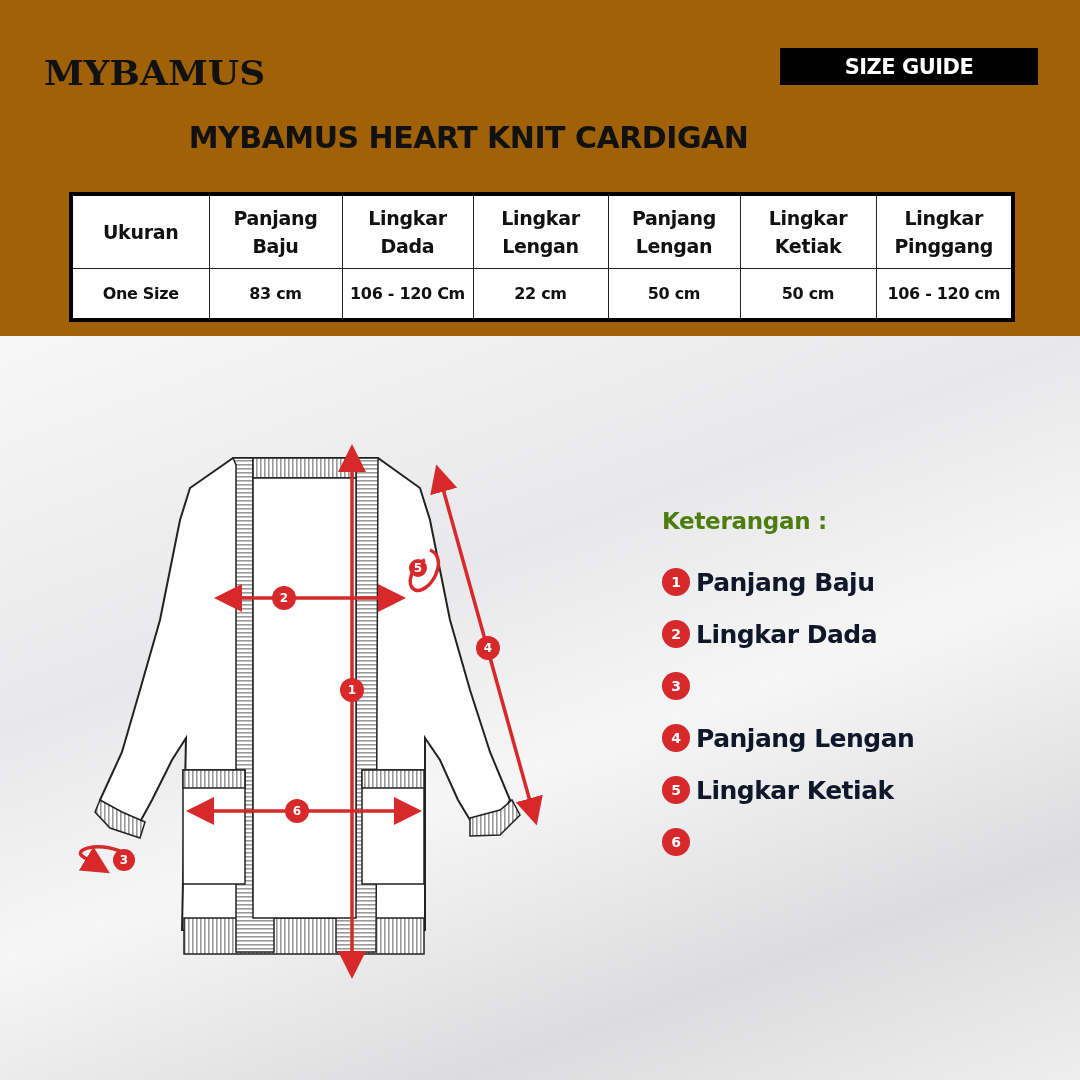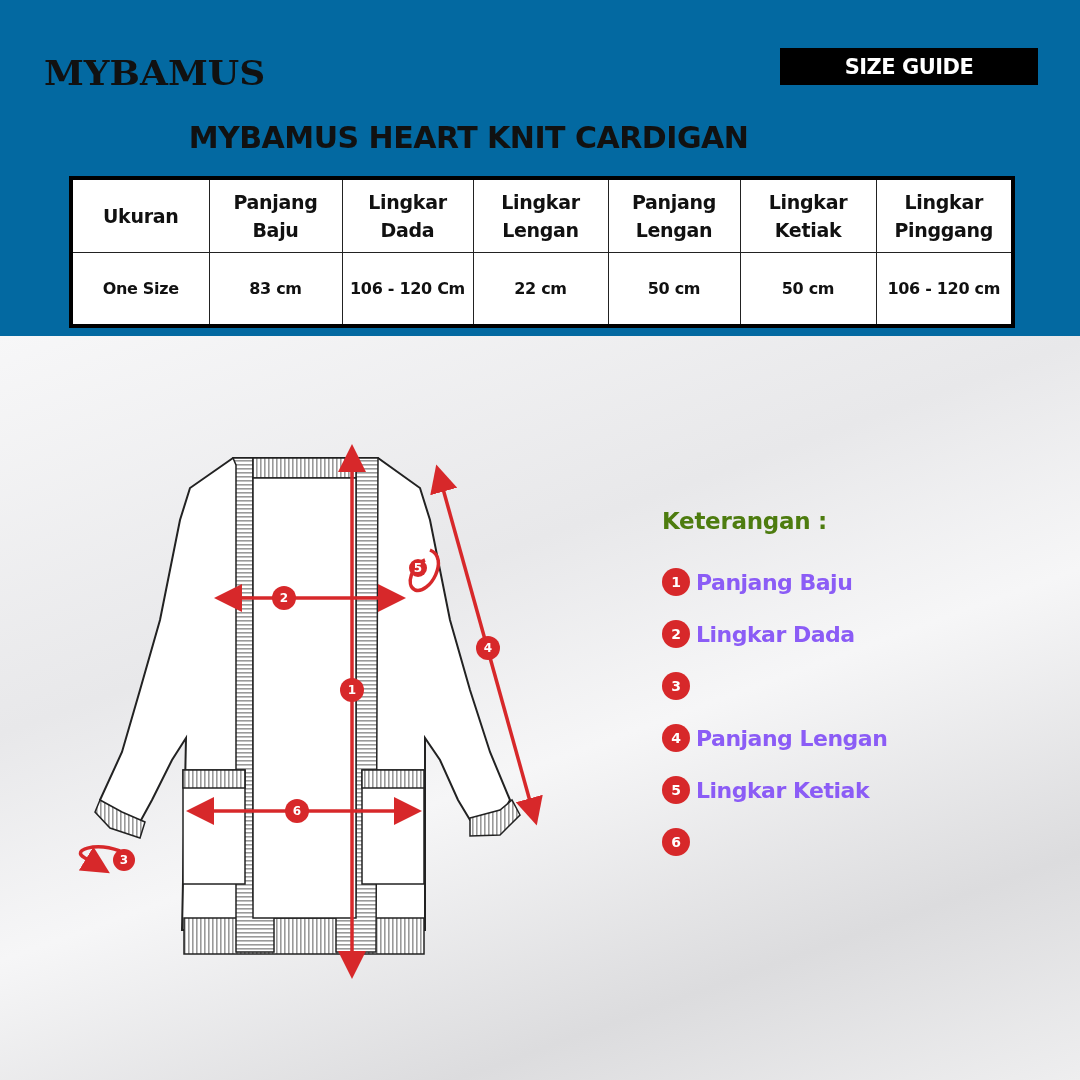--- a/index.html
+++ b/index.html
@@ -1,33 +1,33 @@
 <!DOCTYPE html>
 <html><head>
 <meta charset="utf-8">
 <style>
   * { box-sizing: border-box; margin: 0; padding: 0; }
   html, body { width: 1080px; height: 1080px; overflow: hidden; }
   body { font-family: "DejaVu Sans", sans-serif; background: #f1f1f2; position: relative; }
-  .header { position: absolute; left: 0; top: 0; width: 1080px; height: 336px; background: #0369a1; }
+  .header { position: absolute; left: 0; top: 0; width: 1080px; height: 336px; background: #a16207; }
   .logo { position: absolute; left: 44px; top: 52px; font-family: "DejaVu Serif", serif; font-weight: 900; font-size: 36px; letter-spacing: 0px; color: #111; transform: scaleY(0.95); }
   .size-guide { position: absolute; left: 780px; top: 48px; width: 258px; height: 37px; background: #000; color: #fff; font-weight: 700; font-size: 21px; display: flex; align-items: center; justify-content: center; letter-spacing: -0.5px; }
   .title { position: absolute; left: 0; width: 937px; top: 120px; text-align: center; font-weight: 700; font-size: 30px; color: #111; letter-spacing: -0.5px; }
-  table.sizes { position: absolute; left: 69px; top: 176px; width: 942px; height: 152px; border-collapse: collapse; border: 4px solid #000; background: #fff; table-layout: fixed; }
+  table.sizes { position: absolute; left: 69px; top: 192px; width: 942px; height: 130px; border-collapse: collapse; border: 4px solid #000; background: #fff; table-layout: fixed; }
   table.sizes th, table.sizes td { border: 1.5px solid #222; text-align: center; color: #111; }
   table.sizes th { height: 74px; font-weight: 700; font-size: 19px; line-height: 28px; letter-spacing: -0.3px; }
   table.sizes td { font-size: 16px; font-weight: 700; letter-spacing: -0.3px; white-space: nowrap; }
   .main { position: absolute; left: 0; top: 336px; width: 1080px; height: 744px;
     background: linear-gradient(160deg, #f7f7f8 0%, #e8e8ea 35%, #f6f6f7 55%, #dcdcde 80%, #eeeeef 100%); }
   .diagram { position: absolute; left: 60px; top: 440px; width: 500px; height: 540px; }
   .legend { position: absolute; left: 662px; top: 508px; }
   .legend-title { font-weight: 700; font-size: 23px; color: #4d7c0f; margin-bottom: 22px; letter-spacing: -0.3px; }
   .legend-item { display: flex; align-items: center; height: 52px; }
   .badge { width: 28px; height: 28px; border-radius: 50%; background: #d7282a; color: #fff; font-weight: 700; font-size: 14px; display: flex; align-items: center; justify-content: center; margin-right: 6px; }
-  .legend-label { font-weight: 700; font-size: 22px; color: #8b5cf6; letter-spacing: -0.5px; }
+  .legend-label { font-weight: 700; font-size: 25px; color: #0f172a; letter-spacing: -0.5px; }
 </style>
 </head>
 <body>
 
 <div class="header">
   <div class="logo">MYBAMUS</div>
   <div class="size-guide">SIZE GUIDE</div>
   <div class="title">MYBAMUS HEART KNIT CARDIGAN</div>
 
   <table class="sizes">

